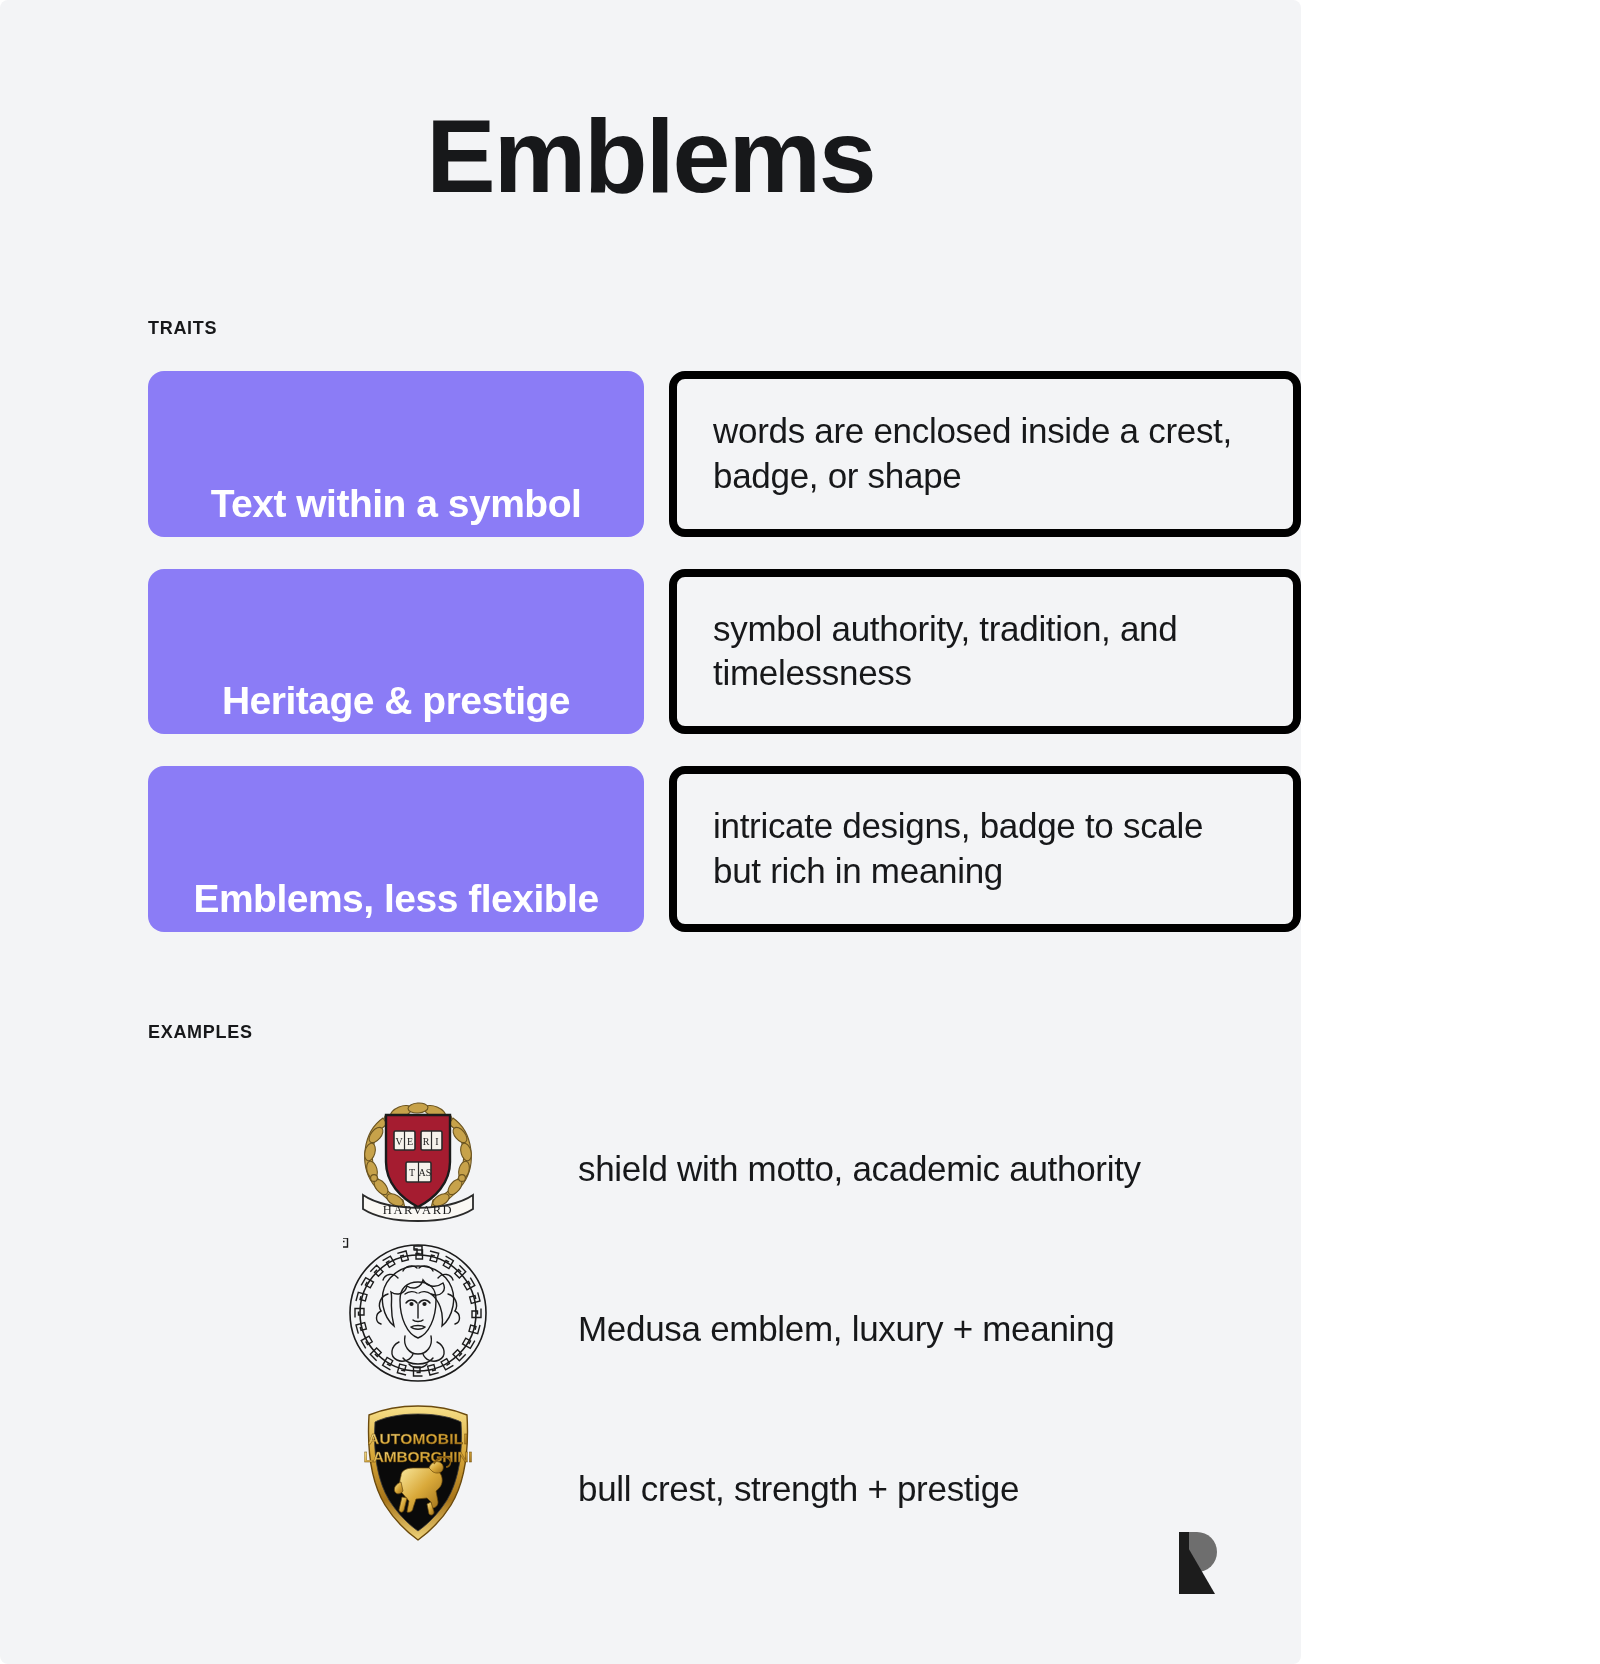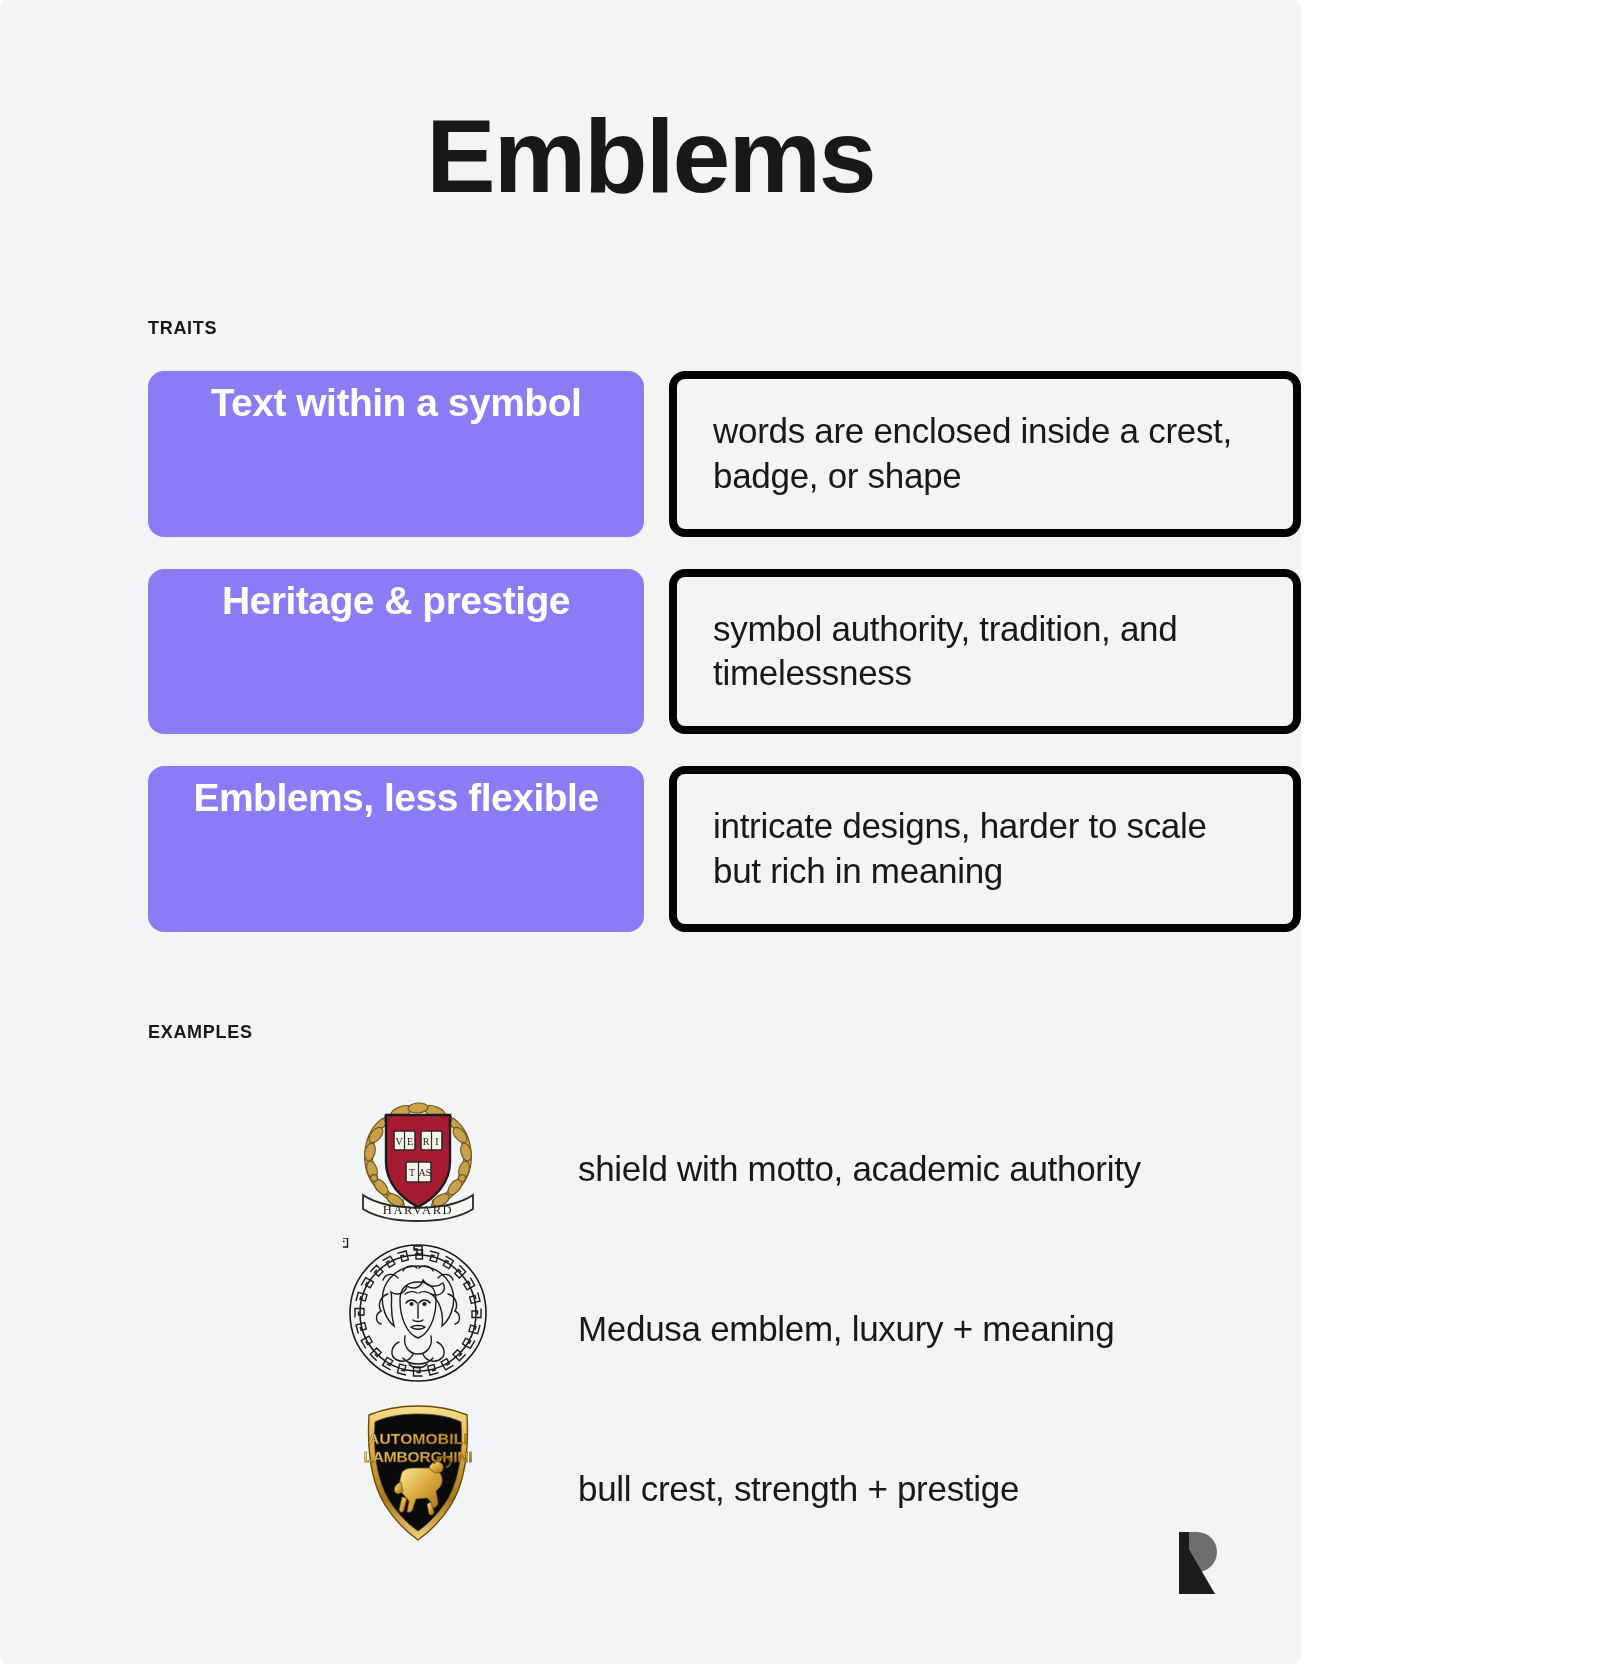--- a/index.html
+++ b/index.html
@@ -55,21 +55,21 @@
     display: flex;
     align-items: stretch;
     gap: 25px;
   }
   .trait-chip {
     width: 552px;
     min-height: 140px;
     background: #8b7cf6;
     border-radius: 16px;
     display: flex;
-    align-items: flex-start;
+    align-items: flex-end;
     justify-content: center;
     padding: 10px 24px;
   }
   .trait-chip span {
     color: #ffffff;
     font-size: 39px;
     font-weight: 700;
     letter-spacing: -0.5px;
     text-align: center;
     line-height: 1.15;
@@ -155,21 +155,21 @@
       <div class="trait-desc">
         <span>symbol authority, tradition, and timelessness</span>
       </div>
     </div>
 
     <div class="trait-row">
       <div class="trait-chip">
         <span>Emblems, less flexible</span>
       </div>
       <div class="trait-desc">
-        <span>intricate designs, harder to scale but rich in meaning</span>
+        <span>intricate designs, badge to scale but rich in meaning</span>
       </div>
     </div>
 
   </div>
 
   <div class="section-label examples-label">EXAMPLES</div>
 
   <div class="examples">
 
     <div class="example-row">

